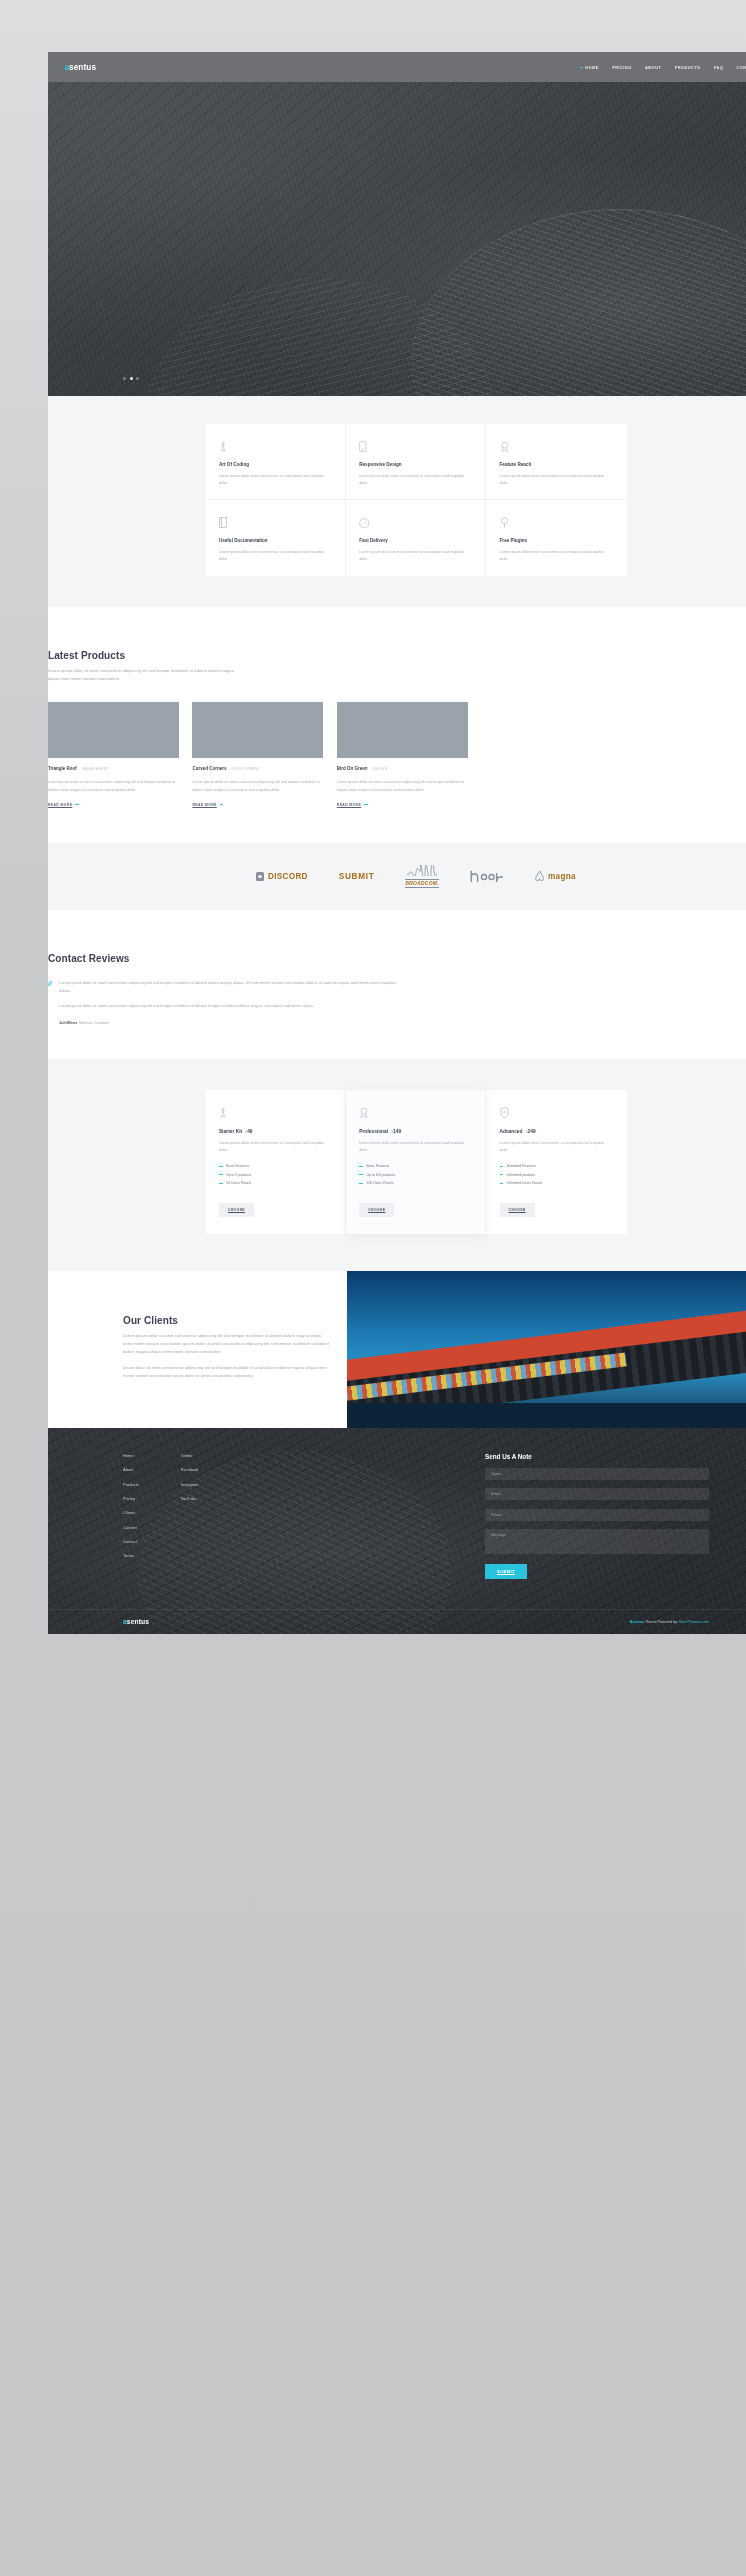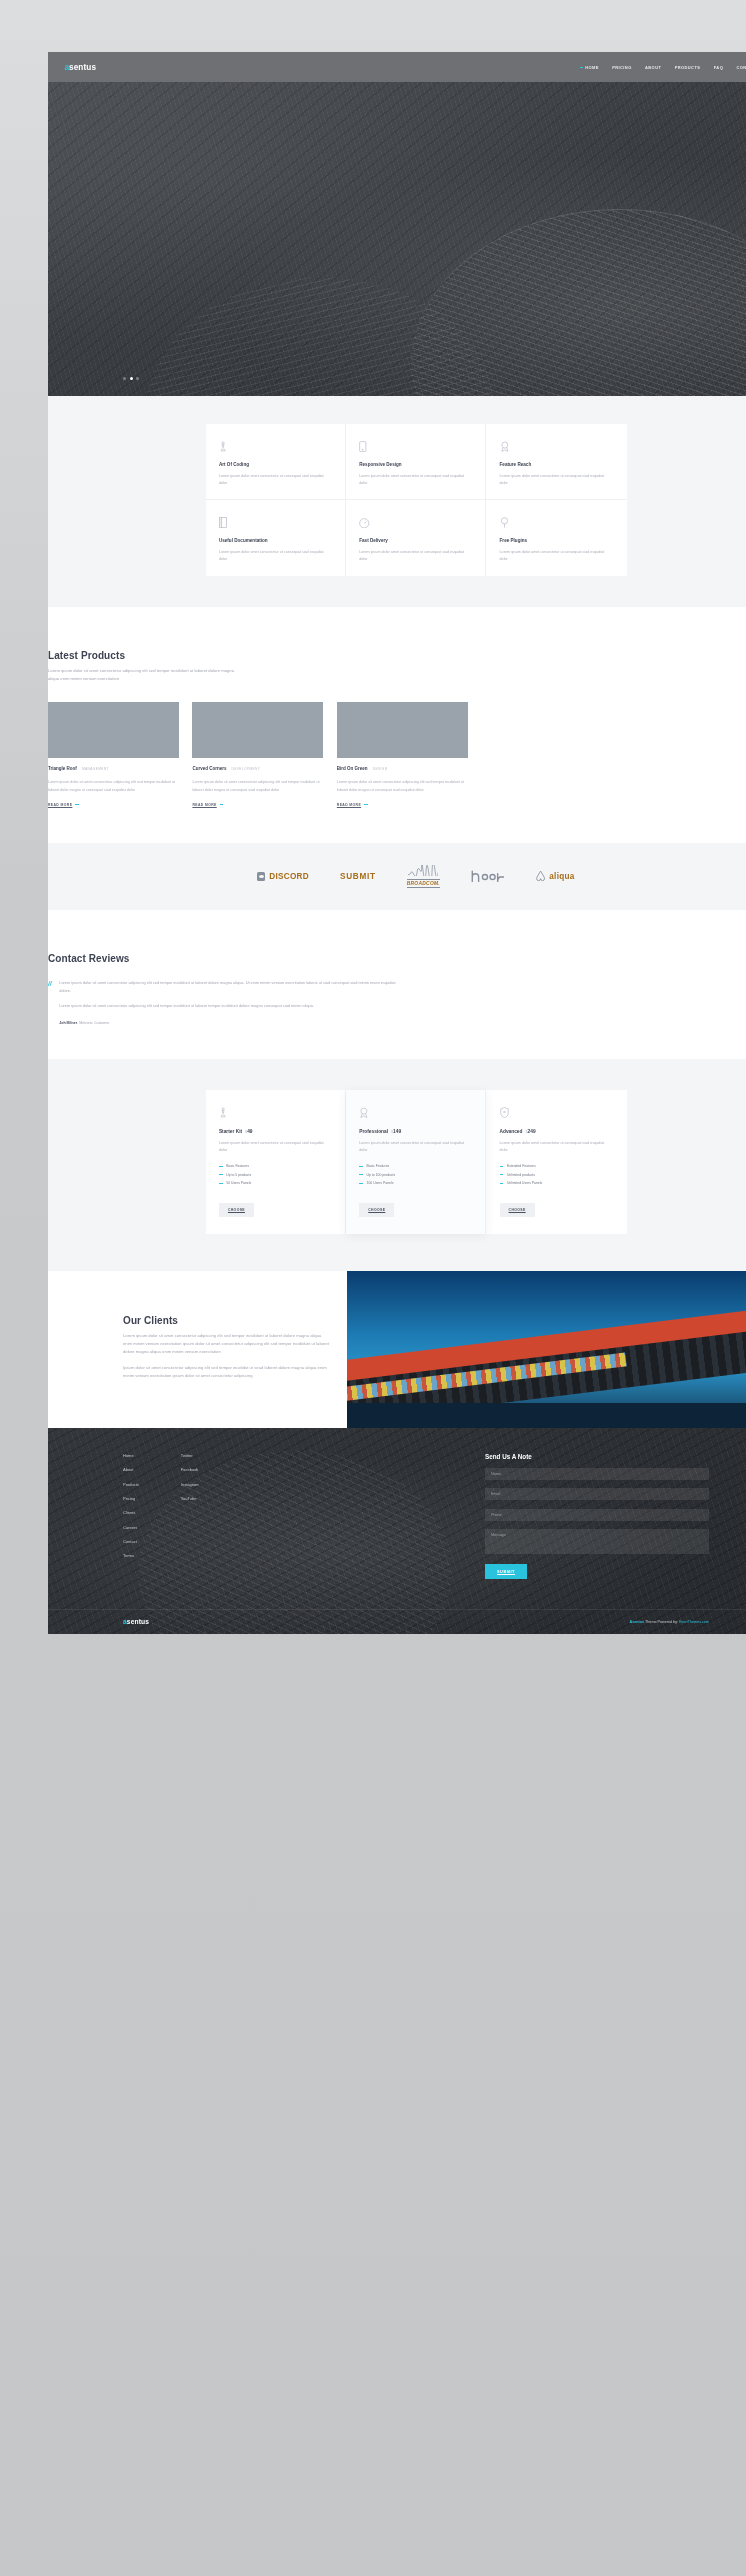--- a/index.html
+++ b/index.html
@@ -326,21 +326,21 @@
           <path d="M2 2v16M2 11q0-5 5-5t5 5v7"></path>
           <path d="M18 11a4 4 0 108 0 4 4 0 10-8 0"></path>
           <path d="M30 11a4 4 0 108 0 4 4 0 10-8 0"></path>
           <path d="M42 6v13q0-8 5-8t5 0"></path>
         </svg>
     </div>
     <div class="brand abnb">
       <svg width="11.2" height="12" viewBox="0 0 17 18" fill="none" stroke="#7e8794" stroke-width="1.3">
           <path d="M8.5 1.5c2 3.5 6 9 6 11.5a3 3 0 01-6 0 3 3 0 01-6 0c0-2.5 4-8 6-11.5z"></path>
         </svg>
-      <span class="nm">aliqua</span>
+      <span class="nm">magna</span>
     </div>
   </div>
 
   <div class="rev-sec sec sec-white">
     <div class="h2">Contact Reviews</div>
     <div class="rev">
       <div class="quote">//</div>
       <div>
         <p>Lorem ipsum dolor sit amet consectetur adipiscing elit sed tempor incididunt ut laboret dolore magna aliqua. Ut enim minim veniam exercitation laboris ut siad consequat siad minim enum esqudiat dolore.</p>
         <p>Lorem ipsum dolor sit amet consectetur adipiscing elit sed tempor incididunt ut laboret tempor incididunt dolore magna consequat siad minim aliqua.</p>

